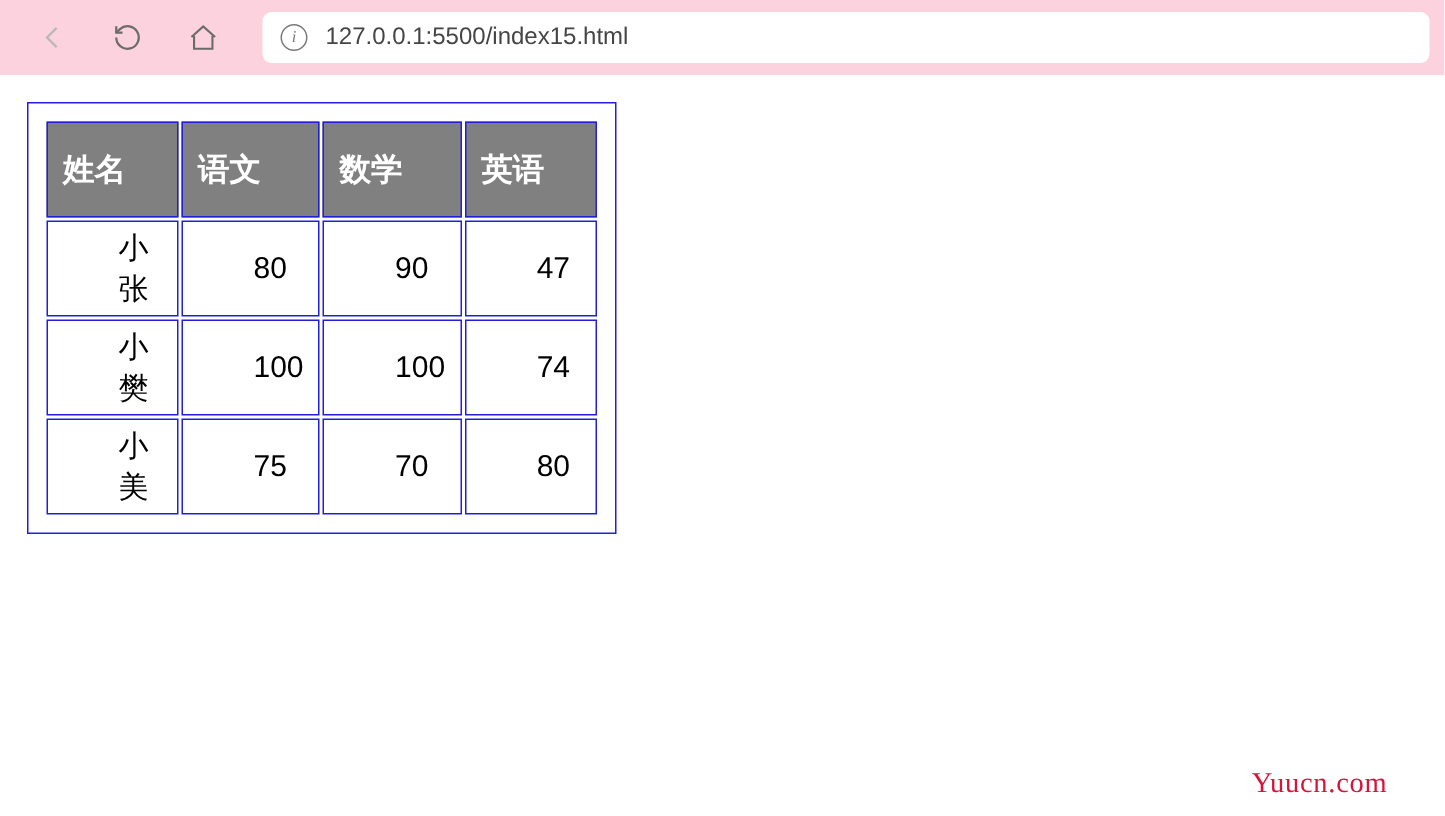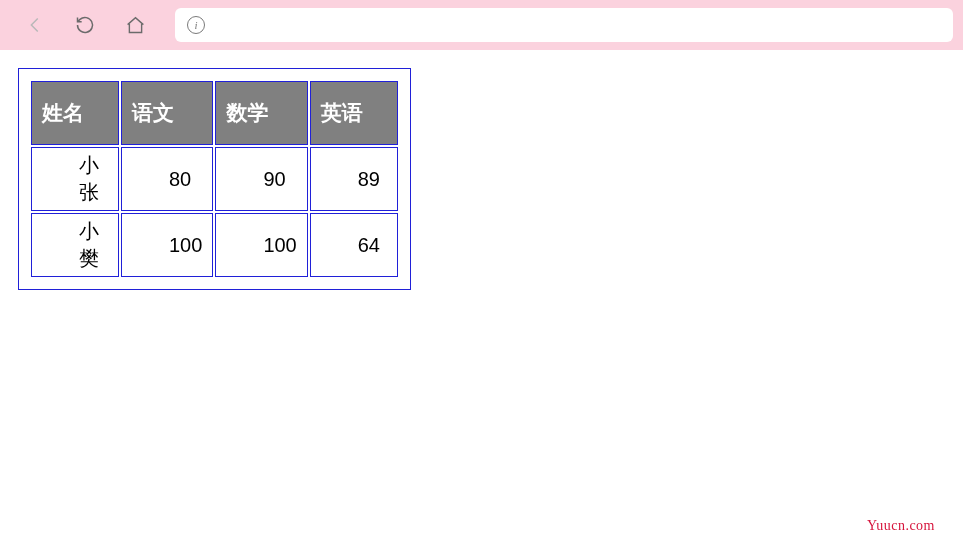--- a/index.html
+++ b/index.html
@@ -81,25 +81,25 @@
       font-weight: bold;
       font-size: 21px;
     }
     td {
       background: #ffffff;
       color: #000000;
       padding-left: 47px;
     }
     .watermark {
       position: absolute;
-      right: 28px;
+      right: 38px;
       bottom: 10px;
       color: #d6143c;
       font-family: Georgia, "Times New Roman", serif;
-      font-size: 14px;
+      font-size: 19px;
       letter-spacing: 0.5px;
     }
   </style>
 </head>
 <body>
 
 <div class="browser-bar">
   <div class="nav-btn disabled">
     <svg width="22" height="22" viewBox="0 0 24 24" fill="none" stroke="currentColor" stroke-width="1.6">
         <path d="M15 5l-7 7 7 7"></path>
@@ -112,45 +112,52 @@
       </svg>
   </div>
   <div class="nav-btn">
     <svg width="21" height="21" viewBox="0 0 24 24" fill="none" stroke="currentColor" stroke-width="1.6">
         <path d="M3 11l9-8 9 8"></path>
         <path d="M5 10v10h14V10"></path>
       </svg>
   </div>
   <div class="url-bar">
     <span class="info-icon">i</span>
+    <span>127.0.0.1:5500/index15.html</span>
   </div>
 </div>
 
 <div class="content">
   <div class="outer-box">
     <table>
       <thead>
         <tr>
           <th>姓名</th>
           <th>语文</th>
           <th>数学</th>
           <th>英语</th>
         </tr>
       </thead>
       <tbody>
         <tr>
           <td>小张</td>
           <td>80</td>
           <td>90</td>
-          <td>89</td>
+          <td>47</td>
         </tr>
         <tr>
           <td>小樊</td>
           <td>100</td>
           <td>100</td>
-          <td>64</td>
+          <td>74</td>
+        </tr>
+        <tr>
+          <td>小美</td>
+          <td>75</td>
+          <td>70</td>
+          <td>80</td>
         </tr>
       </tbody>
     </table>
   </div>
 </div>
 
 <div class="watermark">Yuucn.com</div>
 
 </body></html>

